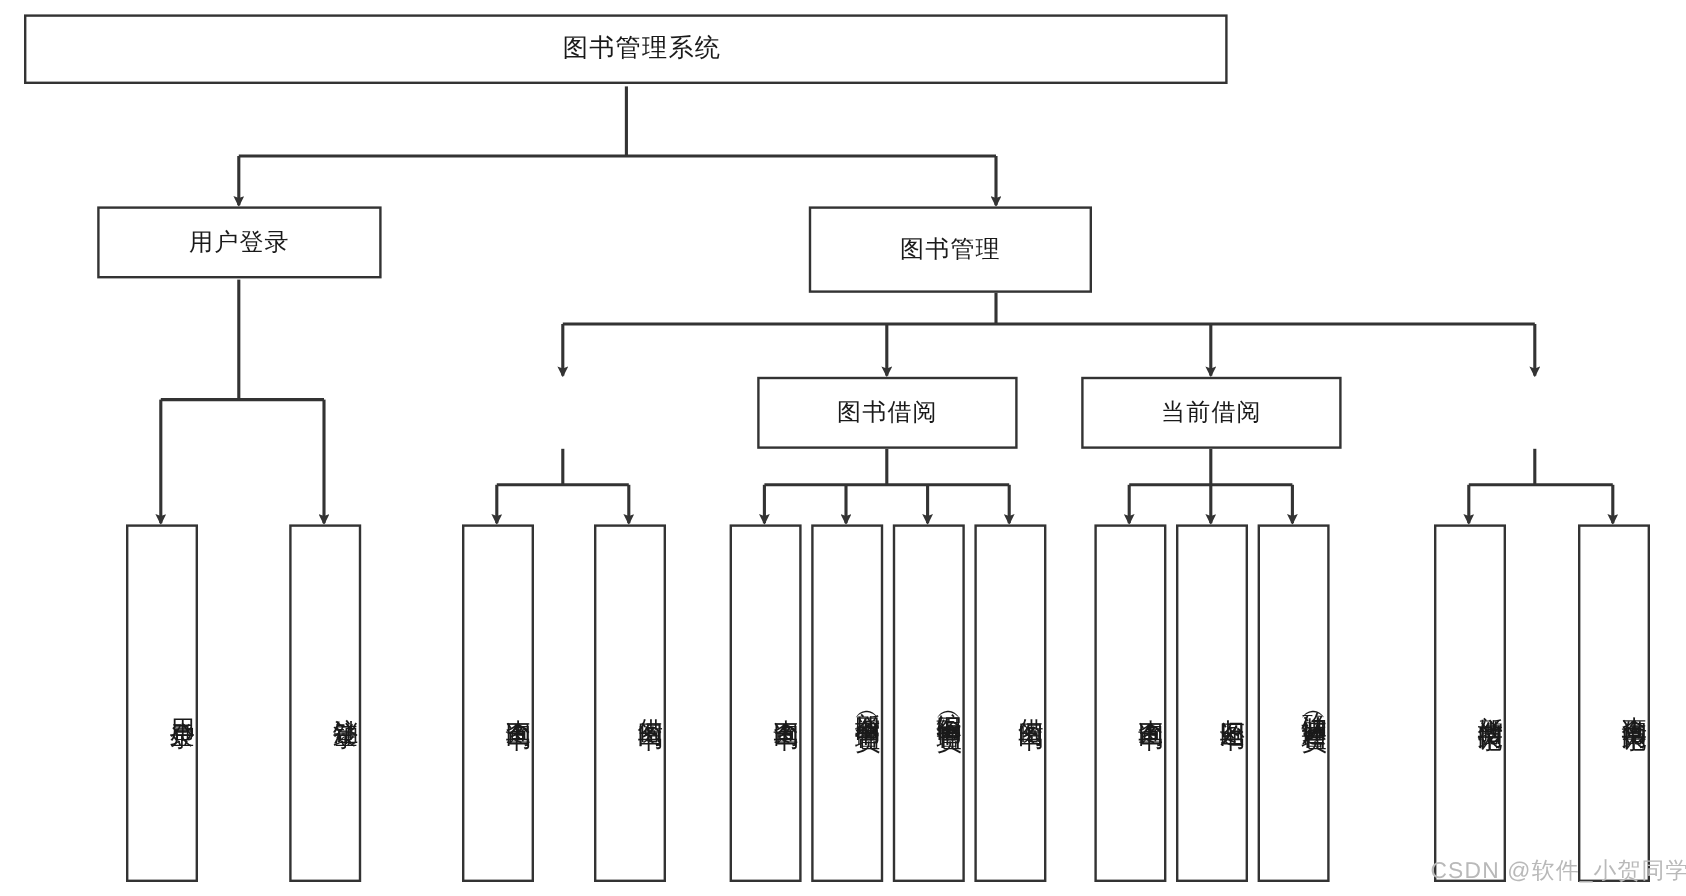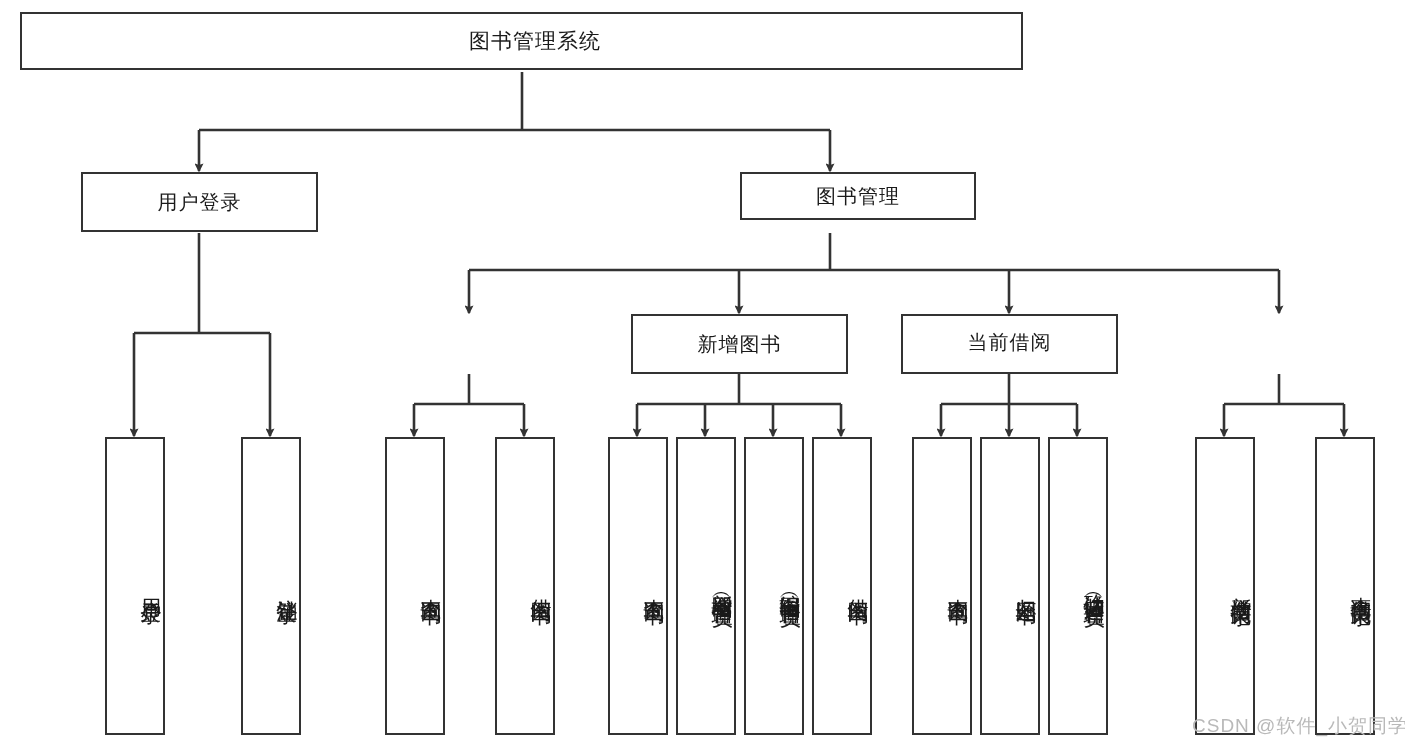--- a/index.html
+++ b/index.html
@@ -121,24 +121,24 @@
       <path d="M1279,374 L1279,404"></path>
       <path d="M1224,404 L1344,404"></path>
       <path d="M1224,404 L1224,436" marker-end="url(#arrowhead)"></path>
       <path d="M1344,404 L1344,436" marker-end="url(#arrowhead)"></path>
     </g>
   </svg>
 
   <div class="node h root" style="left:20px; top:12px; width:1003px; height:58px;padding-left:27px;">图书管理系统</div>
 
   <div class="node h" style="left:81px; top:172px; width:237px; height:60px;">用户登录</div>
-  <div class="node h" style="left:740px; top:172px; width:236px; height:48px;">图书管理</div>
+  <div class="node h" style="left:674px; top:172px; width:236px; height:72px;">图书管理</div>
 
-  <div class="node h" style="left:631px; top:314px; width:217px; height:60px;">新增图书</div>
-  <div class="node h" style="left:901px; top:314px; width:217px; height:60px;font-family:Liberation Mono, monospace;">当前借阅</div>
+  <div class="node h" style="left:631px; top:314px; width:217px; height:60px;">图书借阅</div>
+  <div class="node h" style="left:901px; top:314px; width:217px; height:60px;">当前借阅</div>
 
   <div class="node v" style="left:105px; top:437px; width:60px; height:298px;">
     <span class="vtext">用户登录</span>
   </div>
   <div class="node v" style="left:241px; top:437px; width:60px; height:298px;">
     <span class="vtext">注销登录</span>
   </div>
 
   <div class="node v" style="left:385px; top:437px; width:60px; height:298px;">
     <span class="vtext">查询图书</span>

